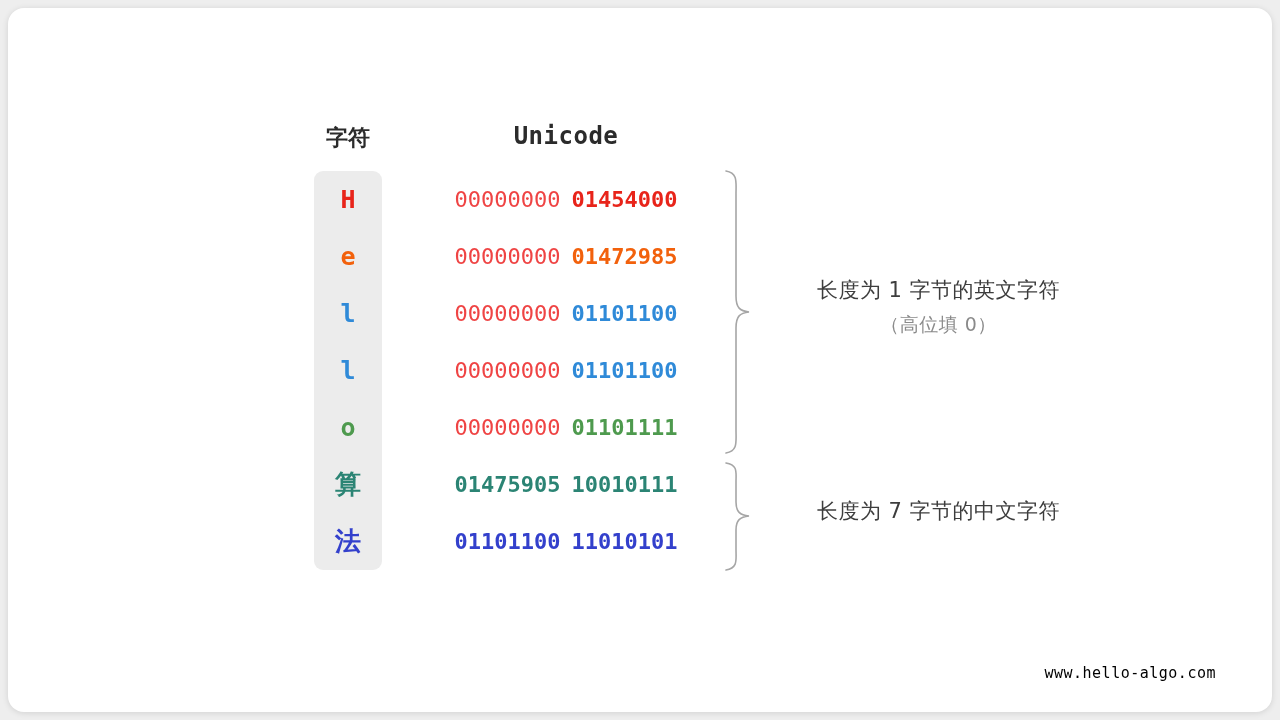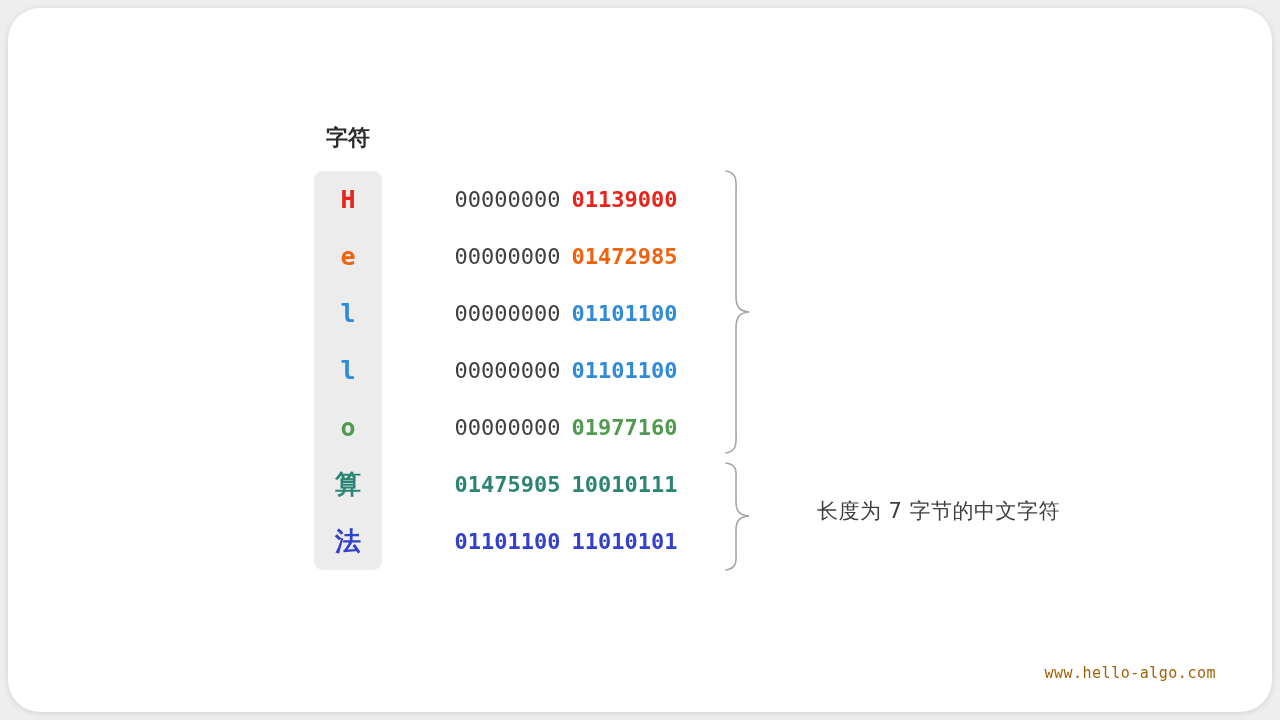--- a/index.html
+++ b/index.html
@@ -19,21 +19,21 @@
     height: 720px;
     background: #eeeeee;
   }
   #card {
     position: absolute;
     left: 8px;
     top: 8px;
     width: 1264px;
     height: 704px;
     background: #ffffff;
-    border-radius: 32px;
+    border-radius: 16px;
     box-shadow: 0 1px 6px rgba(0,0,0,0.12);
   }
 
   
   .hdr {
     position: absolute;
     font-weight: bold;
     color: #2b2b2b;
     white-space: nowrap;
   }
@@ -87,21 +87,21 @@
     left: 432px;
     width: 252px;
     height: 57px;
     line-height: 57px;
     text-align: center;
     font-size: 22px;
     font-family: "DejaVu Sans Mono", monospace;
     white-space: nowrap;
   }
   .bin-row .hi {
-    color: #404040;
+    color: #ef4444;
     font-weight: normal;
   }
   .bin-row .lo {
     font-weight: bold;
   }
   .bin-row .gap { display: inline-block; width: 11px; }
 
   
   .brace {
     position: absolute;
@@ -126,66 +126,71 @@
     letter-spacing: 0.5px;
     margin-top: 8px;
   }
 
   
   #footer {
     position: absolute;
     right: 56px;
     bottom: 30px;
     font-size: 15px;
-    color: #a16207;
+    color: #000000;
     font-family: "DejaVu Sans Mono", monospace;
     letter-spacing: 0.5px;
   }
 </style>
 </head>
 <body>
 
 <div id="stage">
   <div id="card">
 
     <div class="hdr" id="hdr-char">字符</div>
+    <div class="hdr" id="hdr-unicode">Unicode</div>
 
     <div id="char-column"></div>
 
     <div id="rows-host">
         <div class="char-cell" style="top: 163px; color: rgb(232, 36, 26);">H</div>
-        <div class="bin-row" style="top: 163px;"><span class="hi">00000000</span><span class="gap"></span><span class="lo" style="color: rgb(232, 36, 26);">01139000</span></div>
+        <div class="bin-row" style="top: 163px;"><span class="hi">00000000</span><span class="gap"></span><span class="lo" style="color: rgb(232, 36, 26);">01454000</span></div>
         <div class="char-cell" style="top: 220px; color: rgb(242, 97, 12);">e</div>
         <div class="bin-row" style="top: 220px;"><span class="hi">00000000</span><span class="gap"></span><span class="lo" style="color: rgb(242, 97, 12);">01472985</span></div>
         <div class="char-cell" style="top: 277px; color: rgb(47, 138, 216);">l</div>
         <div class="bin-row" style="top: 277px;"><span class="hi">00000000</span><span class="gap"></span><span class="lo" style="color: rgb(47, 138, 216);">01101100</span></div>
         <div class="char-cell" style="top: 334px; color: rgb(47, 138, 216);">l</div>
         <div class="bin-row" style="top: 334px;"><span class="hi">00000000</span><span class="gap"></span><span class="lo" style="color: rgb(47, 138, 216);">01101100</span></div>
         <div class="char-cell" style="top: 391px; color: rgb(78, 154, 78);">o</div>
-        <div class="bin-row" style="top: 391px;"><span class="hi">00000000</span><span class="gap"></span><span class="lo" style="color: rgb(78, 154, 78);">01977160</span></div>
+        <div class="bin-row" style="top: 391px;"><span class="hi">00000000</span><span class="gap"></span><span class="lo" style="color: rgb(78, 154, 78);">01101111</span></div>
         <div class="char-cell cjk" style="top: 448px; color: rgb(43, 132, 116);">算</div>
         <div class="bin-row" style="top: 448px;"><span class="hi" style="color: rgb(43, 132, 116); font-weight: bold;">01475905</span><span class="gap"></span><span class="lo" style="color: rgb(43, 132, 116);">10010111</span></div>
         <div class="char-cell cjk" style="top: 505px; color: rgb(51, 64, 204);">法</div>
         <div class="bin-row" style="top: 505px;"><span class="hi" style="color: rgb(51, 64, 204); font-weight: bold;">01101100</span><span class="gap"></span><span class="lo" style="color: rgb(51, 64, 204);">11010101</span></div>
       </div>
 
     <svg class="brace" id="brace-1" style="left:714px; top:160px;" width="34" height="288" viewBox="0 0 34 288">
       <path d="M4 3 C 16 5, 14 14, 14 26
                L14 128 C 14 140, 18 143, 27 144
                C 18 145, 14 148, 14 160
                L14 262 C 14 274, 16 283, 4 285" fill="none" stroke="#a6a6a6" stroke-width="1.6" stroke-linecap="round"></path>
     </svg>
 
     <svg class="brace" id="brace-2" style="left:714px; top:452px;" width="34" height="114" viewBox="0 0 34 114">
       <path d="M4 3 C 16 5, 14 12, 14 22
                L14 42 C 14 52, 18 55, 27 56
                C 18 57, 14 60, 14 70
                L14 90 C 14 100, 16 108, 4 110" fill="none" stroke="#a6a6a6" stroke-width="1.6" stroke-linecap="round"></path>
     </svg>
 
+    <div class="annot" id="annot-1" style="left:768px; top:268px; width:325px;">
+      <div class="line1">长度为 1 字节的英文字符</div>
+      <div class="line2">（高位填 0）</div>
+    </div>
 
     <div class="annot" id="annot-2" style="left:768px; top:489px; width:325px;">
       <div class="line1">长度为 7 字节的中文字符</div>
     </div>
 
     <div id="footer">www.hello-algo.com</div>
 
   </div>
 </div>
 

